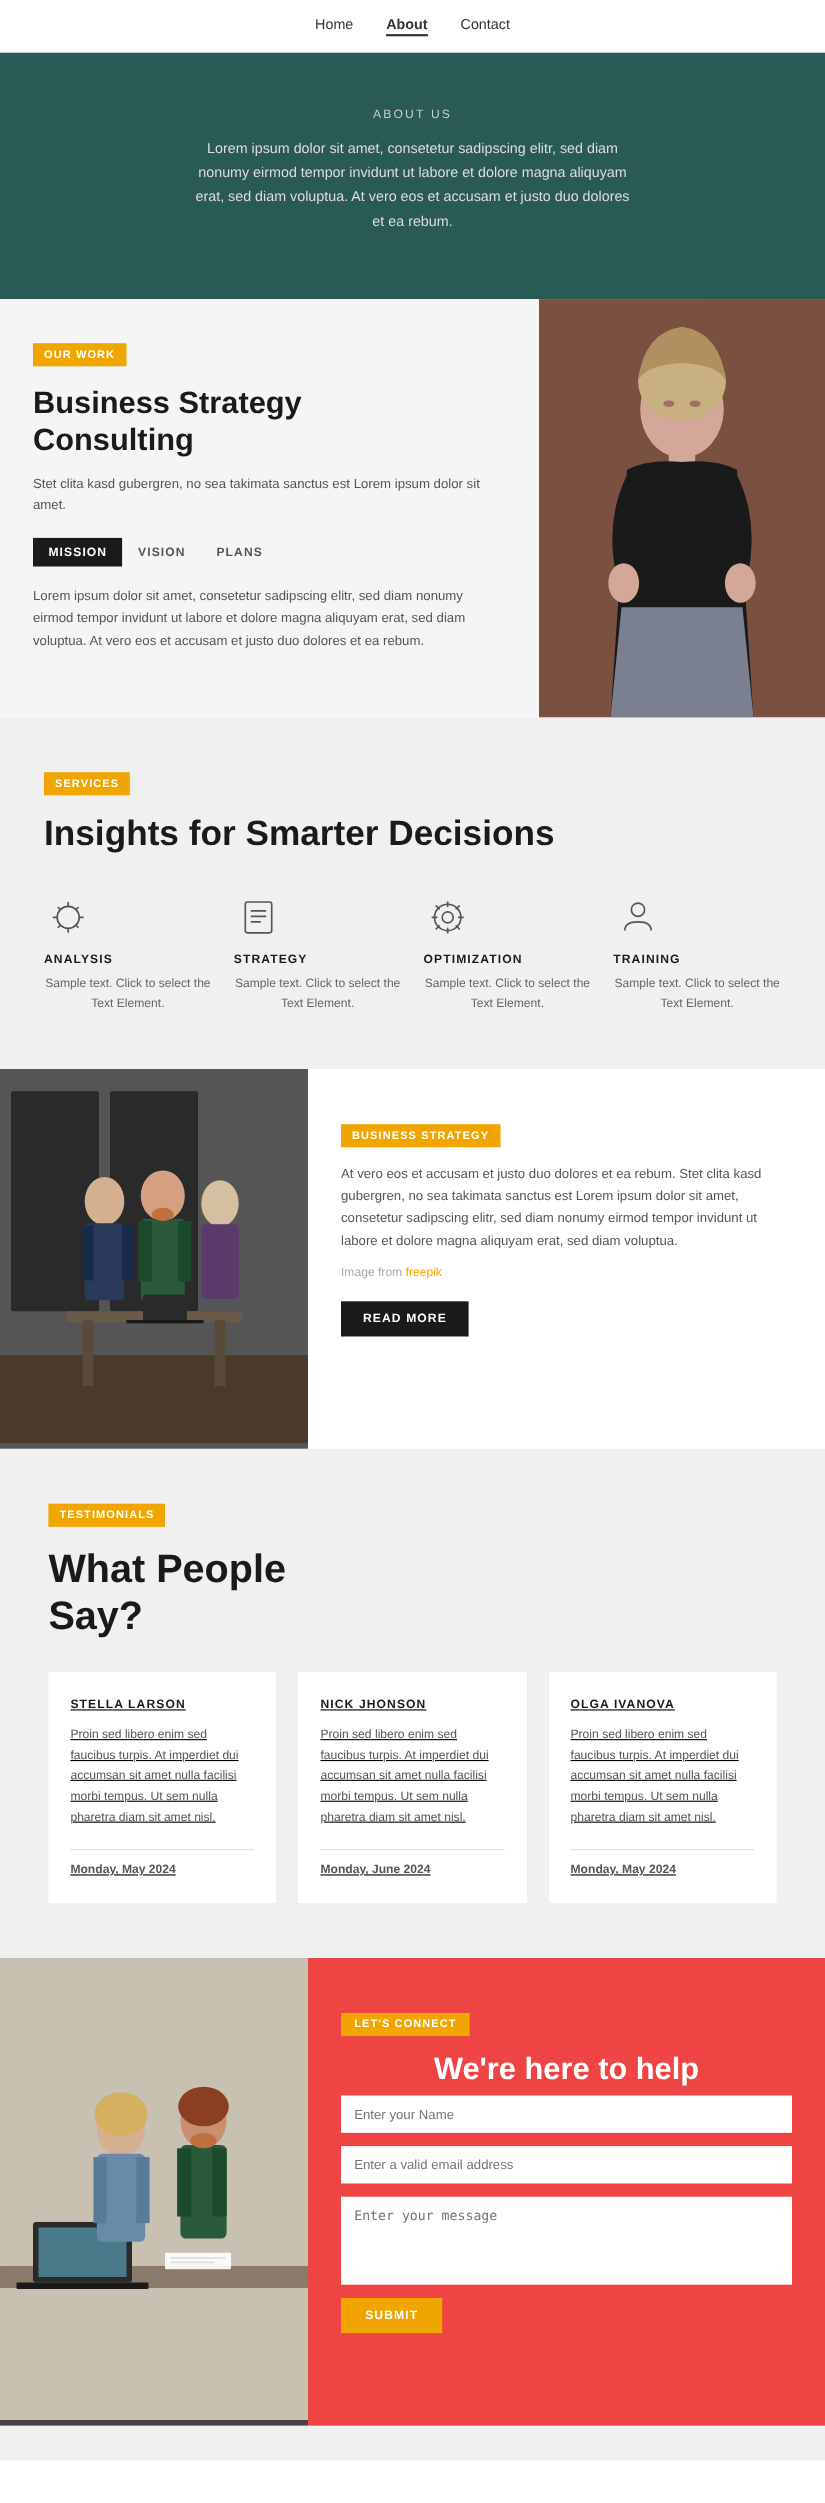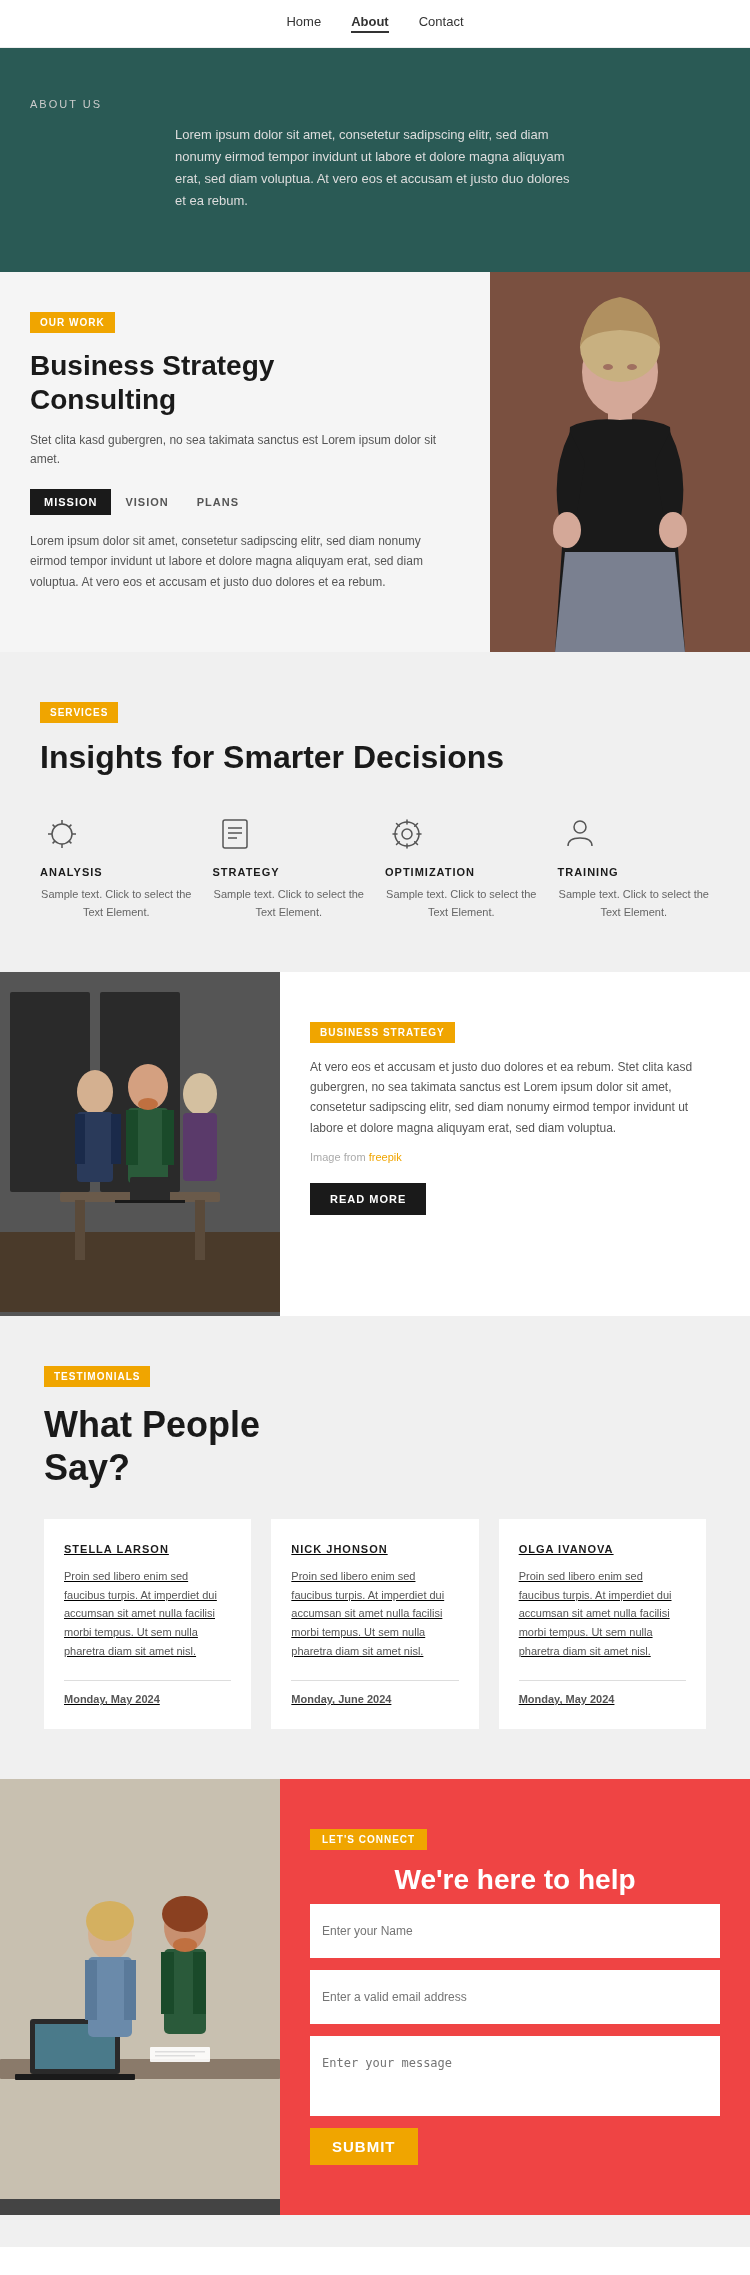--- a/index.html
+++ b/index.html
@@ -4,21 +4,21 @@
   <style>
     * { margin: 0; padding: 0; box-sizing: border-box; }
     body { font-family: Arial, sans-serif; width: 750px; background: #fff; }
 
     
     nav { display: flex; justify-content: center; gap: 30px; padding: 14px 0; background: #fff; border-bottom: 1px solid #eee; }
     nav a { text-decoration: none; color: #333; font-size: 13px; }
     nav a.active { color: #333; font-weight: bold; border-bottom: 2px solid #333; padding-bottom: 2px; }
 
     
-    .hero { background: #2a5a55; color: #fff; padding: 50px 30px 60px; }
+    .hero { background: #2a5a55; color: #fff; text-align: center; padding: 50px 30px 60px; }
     .hero .about-label { font-size: 11px; letter-spacing: 2px; color: #ccc; margin-bottom: 14px; }
     .hero h1 { font-size: 42px; font-weight: 900; line-height: 1.1; margin-bottom: 20px; }
     .hero p { font-size: 13px; color: #ddd; max-width: 400px; margin: 0 auto; line-height: 1.7; }
 
     
     .our-work { display: flex; background: #f5f5f5; }
     .our-work-left { flex: 1; padding: 40px 30px; }
     .badge { display: inline-block; background: #f0a500; color: #fff; font-size: 10px; font-weight: bold; letter-spacing: 1px; padding: 5px 10px; margin-bottom: 16px; }
     .our-work-left h2 { font-size: 28px; font-weight: 900; color: #1a1a1a; margin-bottom: 14px; line-height: 1.2; }
     .our-work-left p.desc { font-size: 12px; color: #555; margin-bottom: 20px; line-height: 1.6; }
@@ -62,23 +62,23 @@
     .testimonial-text { font-size: 11px; color: #555; line-height: 1.7; margin-bottom: 20px; }
     .testimonial-divider { height: 1px; background: #ddd; margin-bottom: 12px; }
     .testimonial-date { font-size: 11px; color: #555; font-weight: bold; }
 
     
     .contact { display: flex; background: #2a5a55; }
     .contact-img { width: 280px; background: #444; }
     .contact-right { flex: 1; padding: 50px 30px; background: #ef4444; }
     .lets-connect-badge { display: inline-block; background: #f0a500; color: #fff; font-size: 10px; font-weight: bold; letter-spacing: 1px; padding: 5px 12px; margin-bottom: 14px; }
     .contact-right h2 { font-size: 28px; font-weight: 900; color: #fff; margin-bottom: 8px; text-align: center; }
-    .contact-form input, .contact-form textarea { display: block; width: 100%; padding: 20px 12px; margin-bottom: 12px; border: none; font-size: 12px; color: #333; background: #fff; }
+    .contact-form input, .contact-form textarea { display: block; width: 100%; padding: 10px 12px; margin-bottom: 12px; border: none; font-size: 12px; color: #333; background: #fff; }
     .contact-form textarea { height: 80px; resize: none; }
-    .submit-btn { background: #f0a500; color: #fff; font-size: 15px; font-weight: bold; letter-spacing: 1px; padding: 10px 22px; border: none; cursor: pointer; }
+    .submit-btn { background: #f0a500; color: #fff; font-size: 11px; font-weight: bold; letter-spacing: 1px; padding: 10px 22px; border: none; cursor: pointer; }
 
     
     .footer { background: #f0f0f0; text-align: center; padding: 16px; font-size: 11px; color: #888; }
   </style>
 </head>
 <body>
 
 <nav>
   <a href="#">Home</a>
   <a href="#" class="active">About</a>

